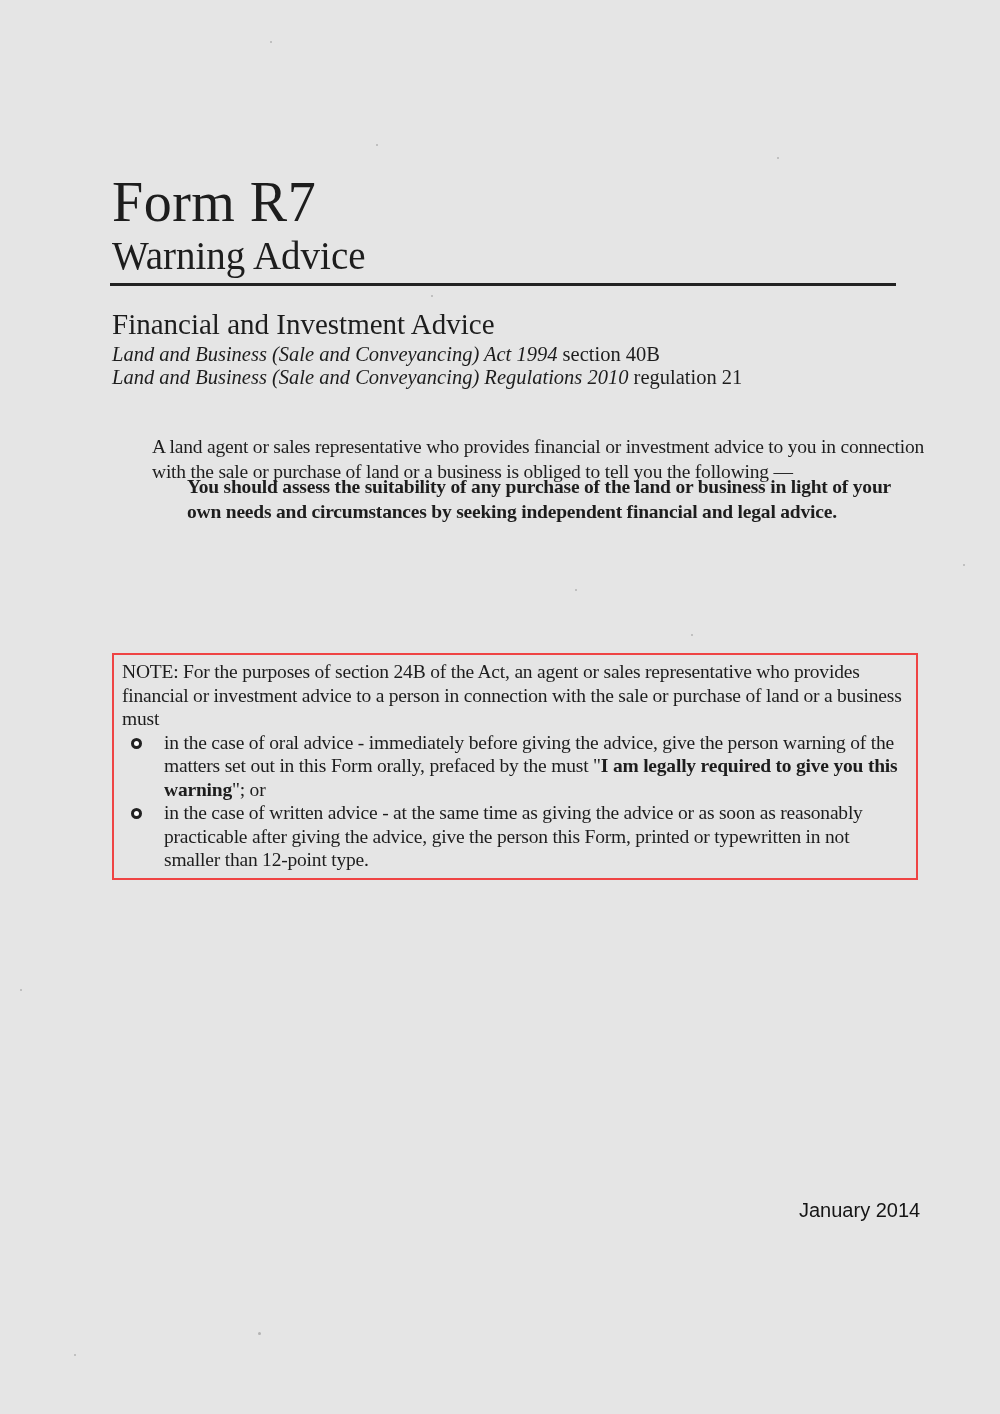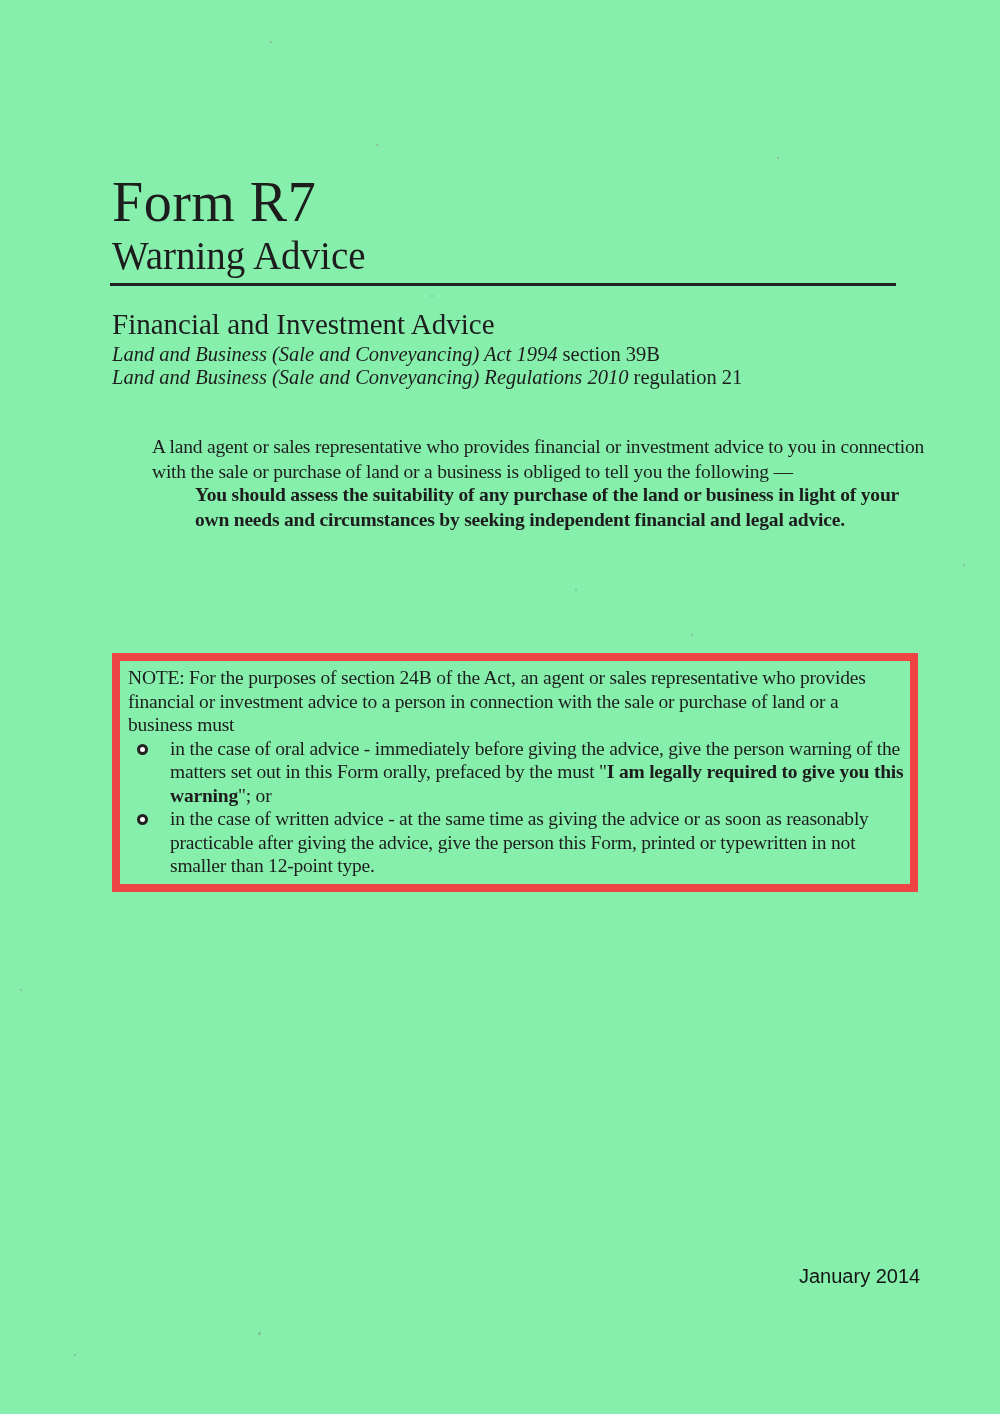--- a/index.html
+++ b/index.html
@@ -1,65 +1,65 @@
 <!DOCTYPE html>
 <html><head>
 <meta charset="utf-8">
 <style>
   html,body{margin:0;padding:0;background:#ffffff;}
   .page{
-    position:relative;width:1000px;height:1414px;background:#86efac;
+    position:relative;width:1000px;height:1414px;background:#e5e5e5;
     font-family:"Liberation Serif", serif;color:#1d1d1d;overflow:hidden;
   }
   
   .form-id{position:absolute;left:112px;top:172px;margin:0;
     font-size:56px;font-weight:400;line-height:1.1;letter-spacing:.5px;}
   .form-title{position:absolute;left:112px;top:234px;margin:0;
     font-size:39px;font-weight:400;line-height:1.15;}
   .title-rule{position:absolute;left:110px;top:283px;width:786px;height:3px;background:#222;}
   
   .section-heading{position:absolute;left:112px;top:309px;margin:0;
     font-size:29px;font-weight:400;line-height:1.1;text-align:right;}
   .legal{position:absolute;left:112px;margin:0;font-size:20.5px;line-height:24px;white-space:nowrap;}
   .legal em{font-style:italic;text-align:center;}
   .legal-1{top:342px;}
   .legal-2{top:365px;}
   
   .intro{position:absolute;left:140px;top:423px;width:800px;margin:12px;
     font-size:19.5px;line-height:24.5px;letter-spacing:-0.2px;}
-  .warning{position:absolute;left:187px;top:474px;width:740px;margin:8px;
+  .warning{position:absolute;left:187px;top:474px;width:740px;margin:0;
     font-size:19.5px;line-height:25px;letter-spacing:-0.2px;font-weight:700;}
   
   .note-box{position:absolute;left:112px;top:653px;width:806px;min-height:220px;
-    box-sizing:border-box;border:8px solid #ef4444;padding:5px 6px 6px 8px;}
+    box-sizing:border-box;border:2px solid #ef4444;padding:5px 6px 6px 8px;}
   .note-lead{margin:0;font-size:19.5px;line-height:23.5px;letter-spacing:-0.2px;}
   .bullet-item{position:relative;padding-left:42px;margin:0;}
   .bullet-text{margin:0;font-size:19.5px;line-height:23.5px;letter-spacing:-0.2px;}
   .bullet-dot{position:absolute;left:9px;top:7px;width:5px;height:5px;
     border:3px solid #222;border-radius:50%;background:#fff;}
   
-  .footer-date{position:absolute;left:799px;top:1265px;
+  .footer-date{position:absolute;left:799px;top:1199px;
     font-family:"Liberation Sans", sans-serif;font-size:20px;color:#151515;}
   
   .speck{position:absolute;width:3px;height:3px;border-radius:50%;
     background:#8a8a8a;opacity:.55;}
   .speck.sm{width:2px;height:2px;}
 </style>
 </head>
 <body>
 
 <div class="page">
 
   <h1 class="form-id">Form R7</h1>
   <h2 class="form-title">Warning Advice</h2>
   <div class="title-rule"></div>
 
   <h3 class="section-heading">Financial and Investment Advice</h3>
 
-  <p class="legal legal-1"><em>Land and Business (Sale and Conveyancing) Act 1994</em><span> section 39B</span></p>
+  <p class="legal legal-1"><em>Land and Business (Sale and Conveyancing) Act 1994</em><span> section 40B</span></p>
 
   <p class="legal legal-2"><em>Land and Business (Sale and Conveyancing) Regulations 2010</em><span> regulation 21</span></p>
 
   <p class="intro">A land agent or sales representative who provides financial or investment advice to you in connection with the sale or purchase of land or a business is obliged to tell you the following —</p>
 
   <p class="warning">You should assess the suitability of any purchase of the land or business in light of your own needs and circumstances by seeking independent financial and legal advice.</p>
 
   <div class="note-box">
     <p class="note-lead">NOTE: For the purposes of section 24B of the Act, an agent or sales representative who provides financial or investment advice to a person in connection with the sale or purchase of land or a business must</p>
 

